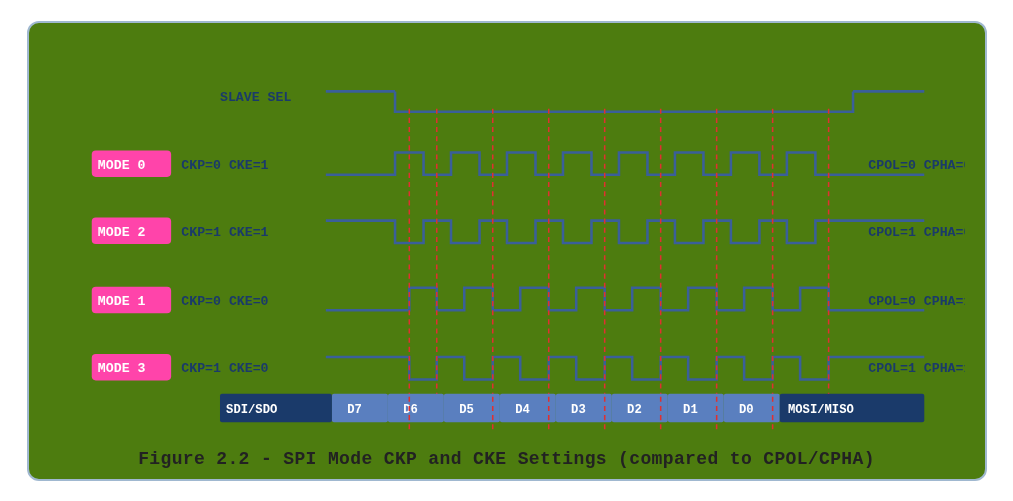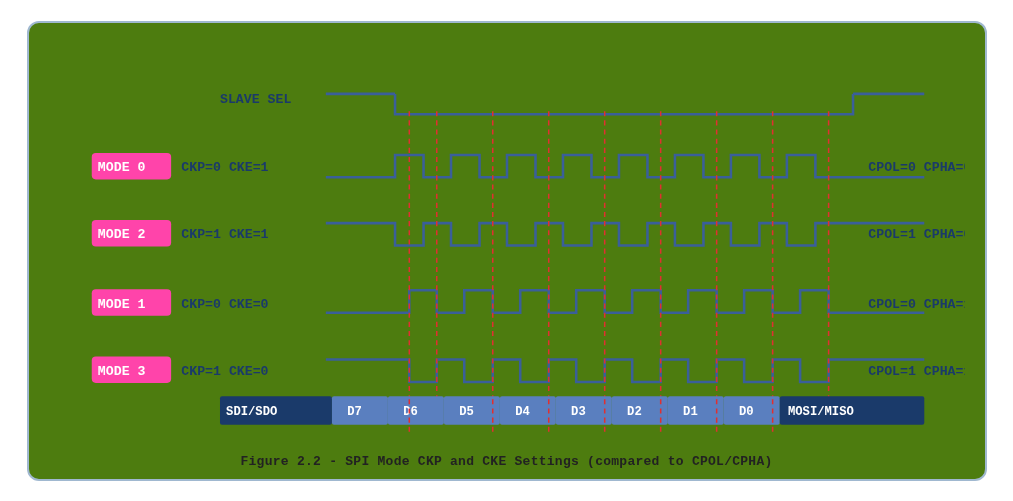--- a/index.html
+++ b/index.html
@@ -28,21 +28,21 @@
       width: 100%;
       flex: 1;
       position: relative;
     }
     svg.diagram {
       width: 100%;
       height: 100%;
     }
     .caption {
       margin-top: 8px;
-      font-size: 13px;
+      font-size: 18px;
       font-weight: bold;
       color: #222;
       letter-spacing: 0.02em;
       white-space: nowrap;
     }
   </style>
 </head>
 <body>
 
 <div class="outer">

